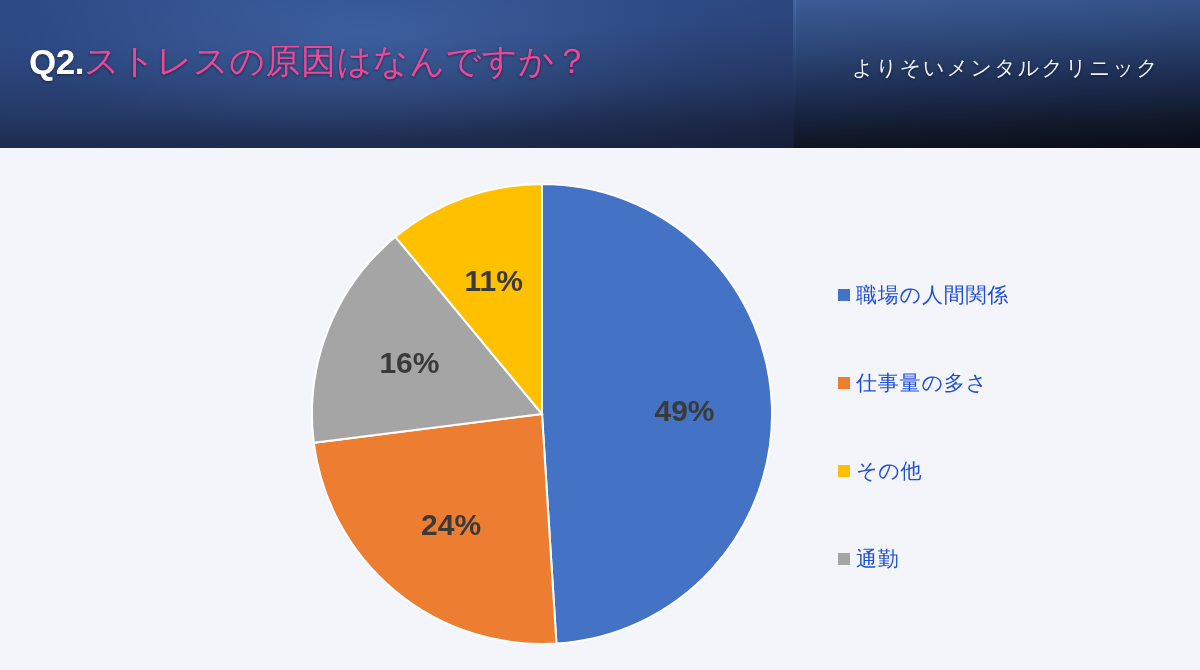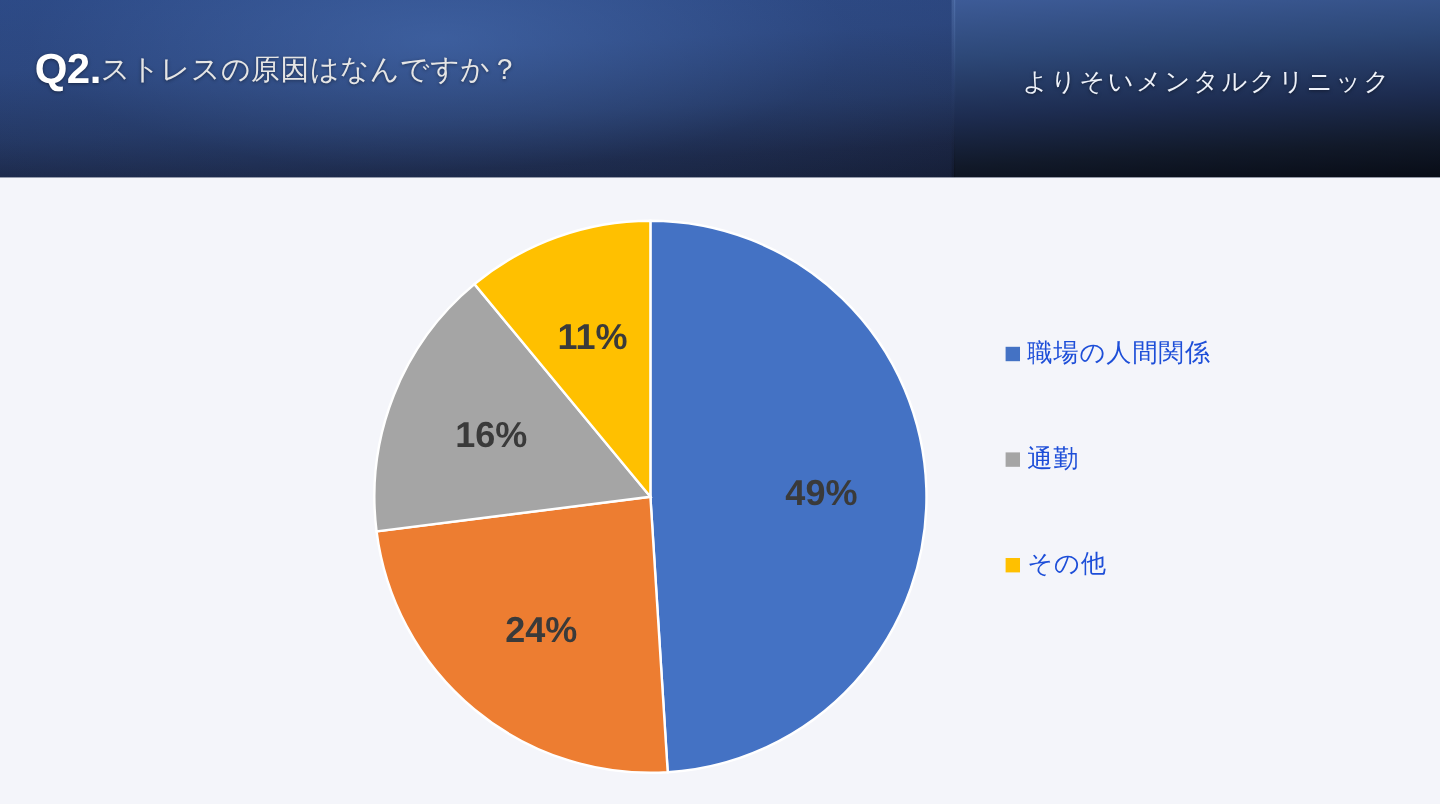--- a/index.html
+++ b/index.html
@@ -67,23 +67,23 @@
     white-space: nowrap;
   }
   .title-q {
     font-size: 35px;
     font-weight: bold;
     color: #ffffff;
     letter-spacing: -0.5px;
     text-shadow: 0 1px 3px rgba(0,0,0,0.45);
   }
   .title-text {
-    font-size: 24px;
+    font-size: 35px;
     font-weight: 400;
-    color: #e5e5e5;
+    color: #ec4899;
     letter-spacing: 0.5px;
     text-shadow: 0 1px 3px rgba(0,0,0,0.45);
   }
 
   .clinic-name {
     position: absolute;
     right: 40px;
     top: 54px;
     font-size: 21px;
     color: #eef2fa;
@@ -180,23 +180,27 @@
         <text class="slice-label" x="-48.3" y="-123.2" text-anchor="middle">11%</text>
       </g>
     </svg>
 
     <div class="legend">
       <div class="legend-item">
         <span class="legend-swatch" style="background:#4472c4"></span>
         <span class="legend-label">職場の人間関係</span>
       </div>
       <div class="legend-item">
+        <span class="legend-swatch" style="background:#ed7d31"></span>
+        <span class="legend-label">仕事量の多さ</span>
+      </div>
+      <div class="legend-item">
+        <span class="legend-swatch" style="background:#ffc000"></span>
+        <span class="legend-label">その他</span>
+      </div>
+      <div class="legend-item">
         <span class="legend-swatch" style="background:#a5a5a5"></span>
         <span class="legend-label">通勤</span>
       </div>
-      <div class="legend-item">
-        <span class="legend-swatch" style="background:#ffc000"></span>
-        <span class="legend-label">その他</span>
-      </div>
     </div>
 
   </div>
 </div>
 
 </body></html>

